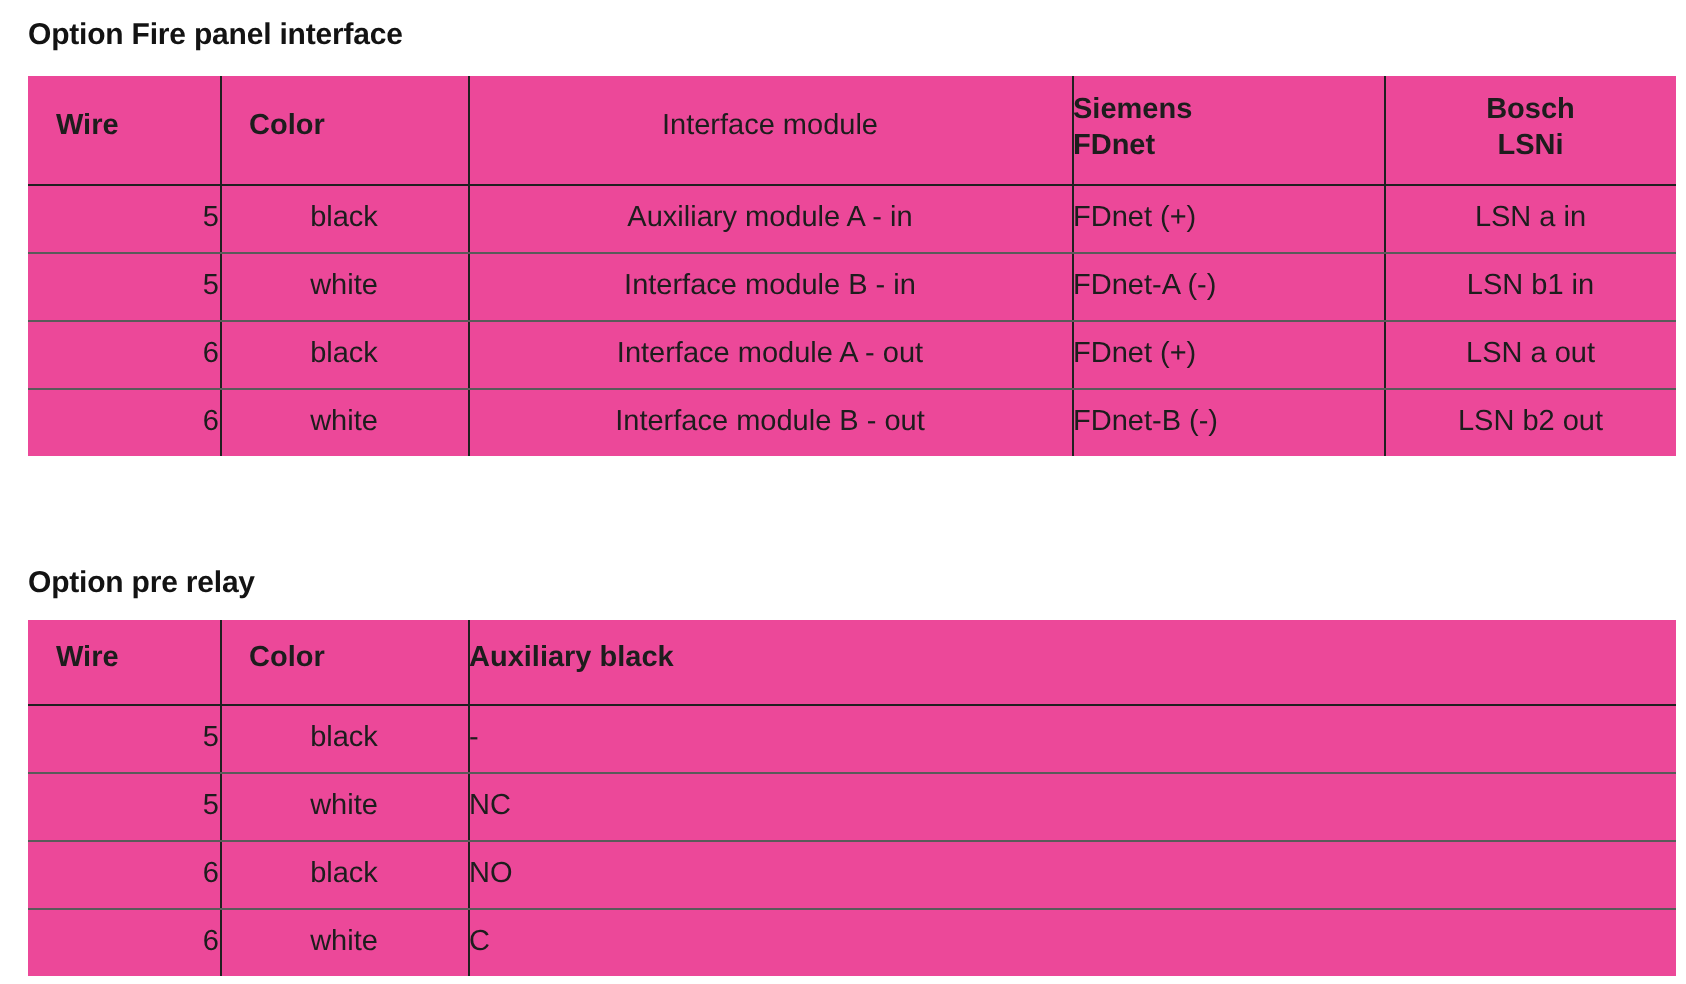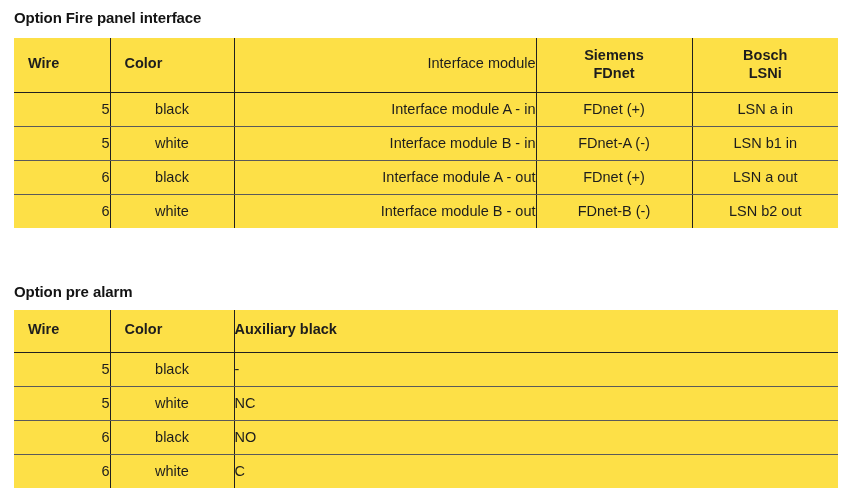--- a/index.html
+++ b/index.html
@@ -47,21 +47,21 @@
     color: #1d1d1d;
   }
   #table-1 { top: 38px; width: 824px; }
   #table-2 { top: 310px; width: 824px; }
 
   .tbl td, .tbl th {
     padding: 0;
     margin: 0;
     vertical-align: middle;
     font-weight: normal;
-    background: #fde047;
+    background: #ec4899;
   }
 
   
   .tbl thead th {
     height: 54px;
     border-bottom: 1.6px solid #202020;
     padding-bottom: 2px;
   }
   #table-2 thead th {
     height: 42px;
@@ -95,27 +95,27 @@
     box-sizing: border-box;
   }
   .col-color {
     width: 124px;
     text-align: center;
     padding-right: 24px;
     box-sizing: border-box;
   }
   .col-module {
     width: 302px;
-    text-align: right;
+    text-align: center;
     padding-left: 12px;
     box-sizing: border-box;
   }
   .col-siemens {
     width: 156px;
-    text-align: center;
+    text-align: left;
     padding-left: 12px;
     box-sizing: border-box;
   }
   .col-bosch {
     width: 146px;
     text-align: center;
     padding-left: 12px;
     box-sizing: border-box;
   }
   .col-aux {
@@ -177,21 +177,21 @@
         <th class="col-bosch vrule">
           <span class="th-inner">Bosch
 LSNi</span>
         </th>
       </tr>
     </thead>
     <tbody>
       <tr>
         <td class="col-wire">5</td>
         <td class="col-color vrule">black</td>
-        <td class="col-module vrule">Interface module A - in</td>
+        <td class="col-module vrule">Auxiliary module A - in</td>
         <td class="col-siemens vrule">FDnet (+)</td>
         <td class="col-bosch vrule">LSN a in</td>
       </tr>
       <tr>
         <td class="col-wire">5</td>
         <td class="col-color vrule">white</td>
         <td class="col-module vrule">Interface module B - in</td>
         <td class="col-siemens vrule">FDnet-A (-)</td>
         <td class="col-bosch vrule">LSN b1 in</td>
       </tr>
@@ -205,21 +205,21 @@
       <tr>
         <td class="col-wire">6</td>
         <td class="col-color vrule">white</td>
         <td class="col-module vrule">Interface module B - out</td>
         <td class="col-siemens vrule">FDnet-B (-)</td>
         <td class="col-bosch vrule">LSN b2 out</td>
       </tr>
     </tbody>
   </table>
 
-  <div class="section-title" id="title-2">Option pre alarm</div>
+  <div class="section-title" id="title-2">Option pre relay</div>
 
   <table class="tbl" id="table-2">
     <thead>
       <tr>
         <th class="col-wire">
           <span class="th-inner">Wire</span>
         </th>
         <th class="col-color vrule">
           <span class="th-inner">Color</span>
         </th>

